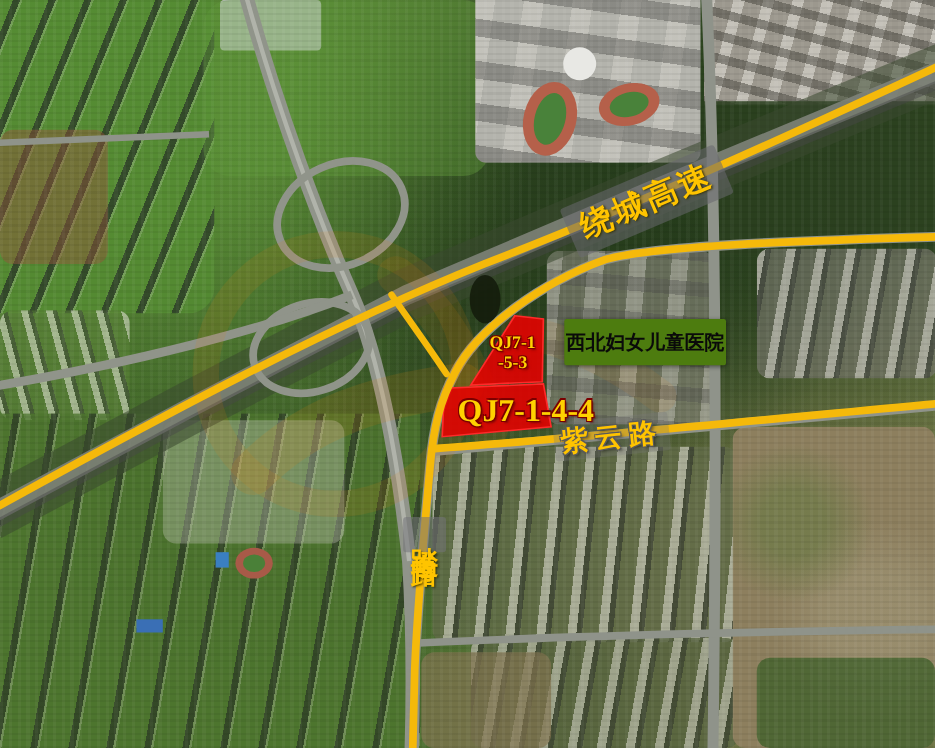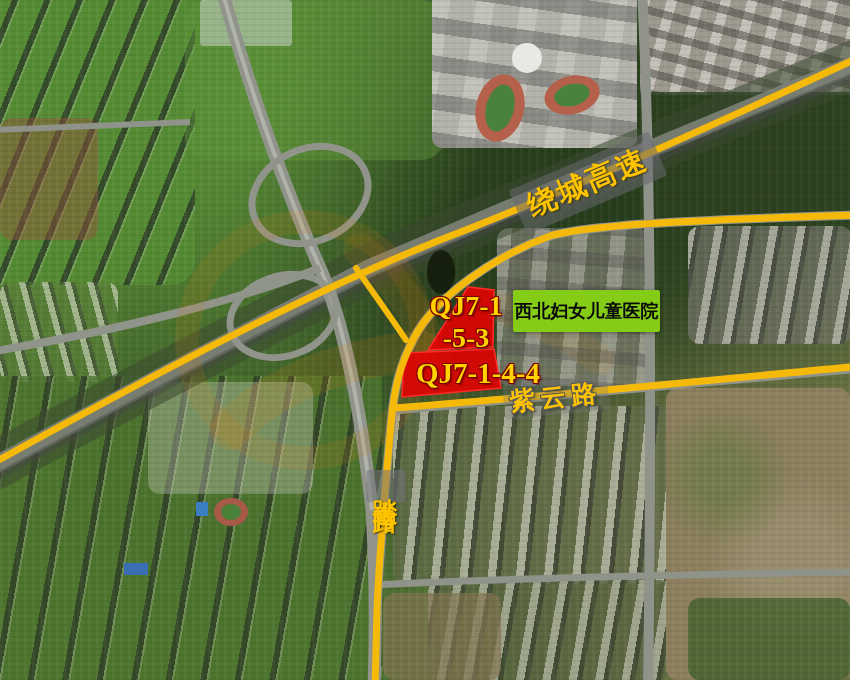--- a/index.html
+++ b/index.html
@@ -79,28 +79,28 @@
     text-shadow:1px 1px 2px rgba(50,45,0,.9);}
   #lbl-ziyun{left:556px;top:397px;transform:translate(-50%,-50%) rotate(-6deg);
     background:rgba(120,120,120,.3);padding:1px 6px;border-radius:3px;
     font-size:25px;font-weight:bold;letter-spacing:6px;color:#ffc400;
     text-shadow:1px 1px 0 #5a5a5a,-1px -1px 0 #5a5a5a,1px -1px 0 #5a5a5a,-1px 1px 0 #5a5a5a,2px 2px 3px rgba(0,0,0,.5);}
   #lbl-taqing{left:386px;top:486px;writing-mode:vertical-rl;text-orientation:upright;
     background:rgba(115,115,120,.55);padding:7px 3px;border-radius:3px;
     font-size:25px;font-weight:bold;letter-spacing:6px;color:#ffc400;
     text-shadow:1px 1px 2px rgba(40,40,0,.8);}
   #lbl-hospital{left:513px;top:290px;transform:none;width:147px;height:42px;
-    background:#84cc16;border-radius:2px;display:flex;align-items:center;justify-content:center;
+    background:#4d7c0f;border-radius:2px;display:flex;align-items:center;justify-content:center;
     font-size:18px;font-weight:bold;color:#0a0a0a;letter-spacing:0;
     box-shadow:0 1px 4px rgba(0,0,0,.45);}
   .parcel-label{position:absolute;transform:translate(-50%,-50%);
     font-family:"Liberation Serif","DejaVu Serif",serif;font-weight:bold;color:#ffd200;
     text-shadow:1px 1px 0 #7a0000,-1px -1px 0 #7a0000,1px -1px 0 #7a0000,-1px 1px 0 #7a0000,2px 2px 2px rgba(80,0,0,.6);
     text-align:center;line-height:1.15;white-space:nowrap;}
-  #lbl-qj43{left:466px;top:322px;font-size:28px;}
+  #lbl-qj43{left:466px;top:322px;font-size:16px;}
   #lbl-qj44{left:478px;top:374px;font-size:29px;}
   svg{position:absolute;left:0;top:0;}
 </style>
 </head>
 <body>
 
 <div id="stage">
 
   <div class="patch" id="base-mottle"></div>
   <div class="patch" id="tl-villas"></div>

